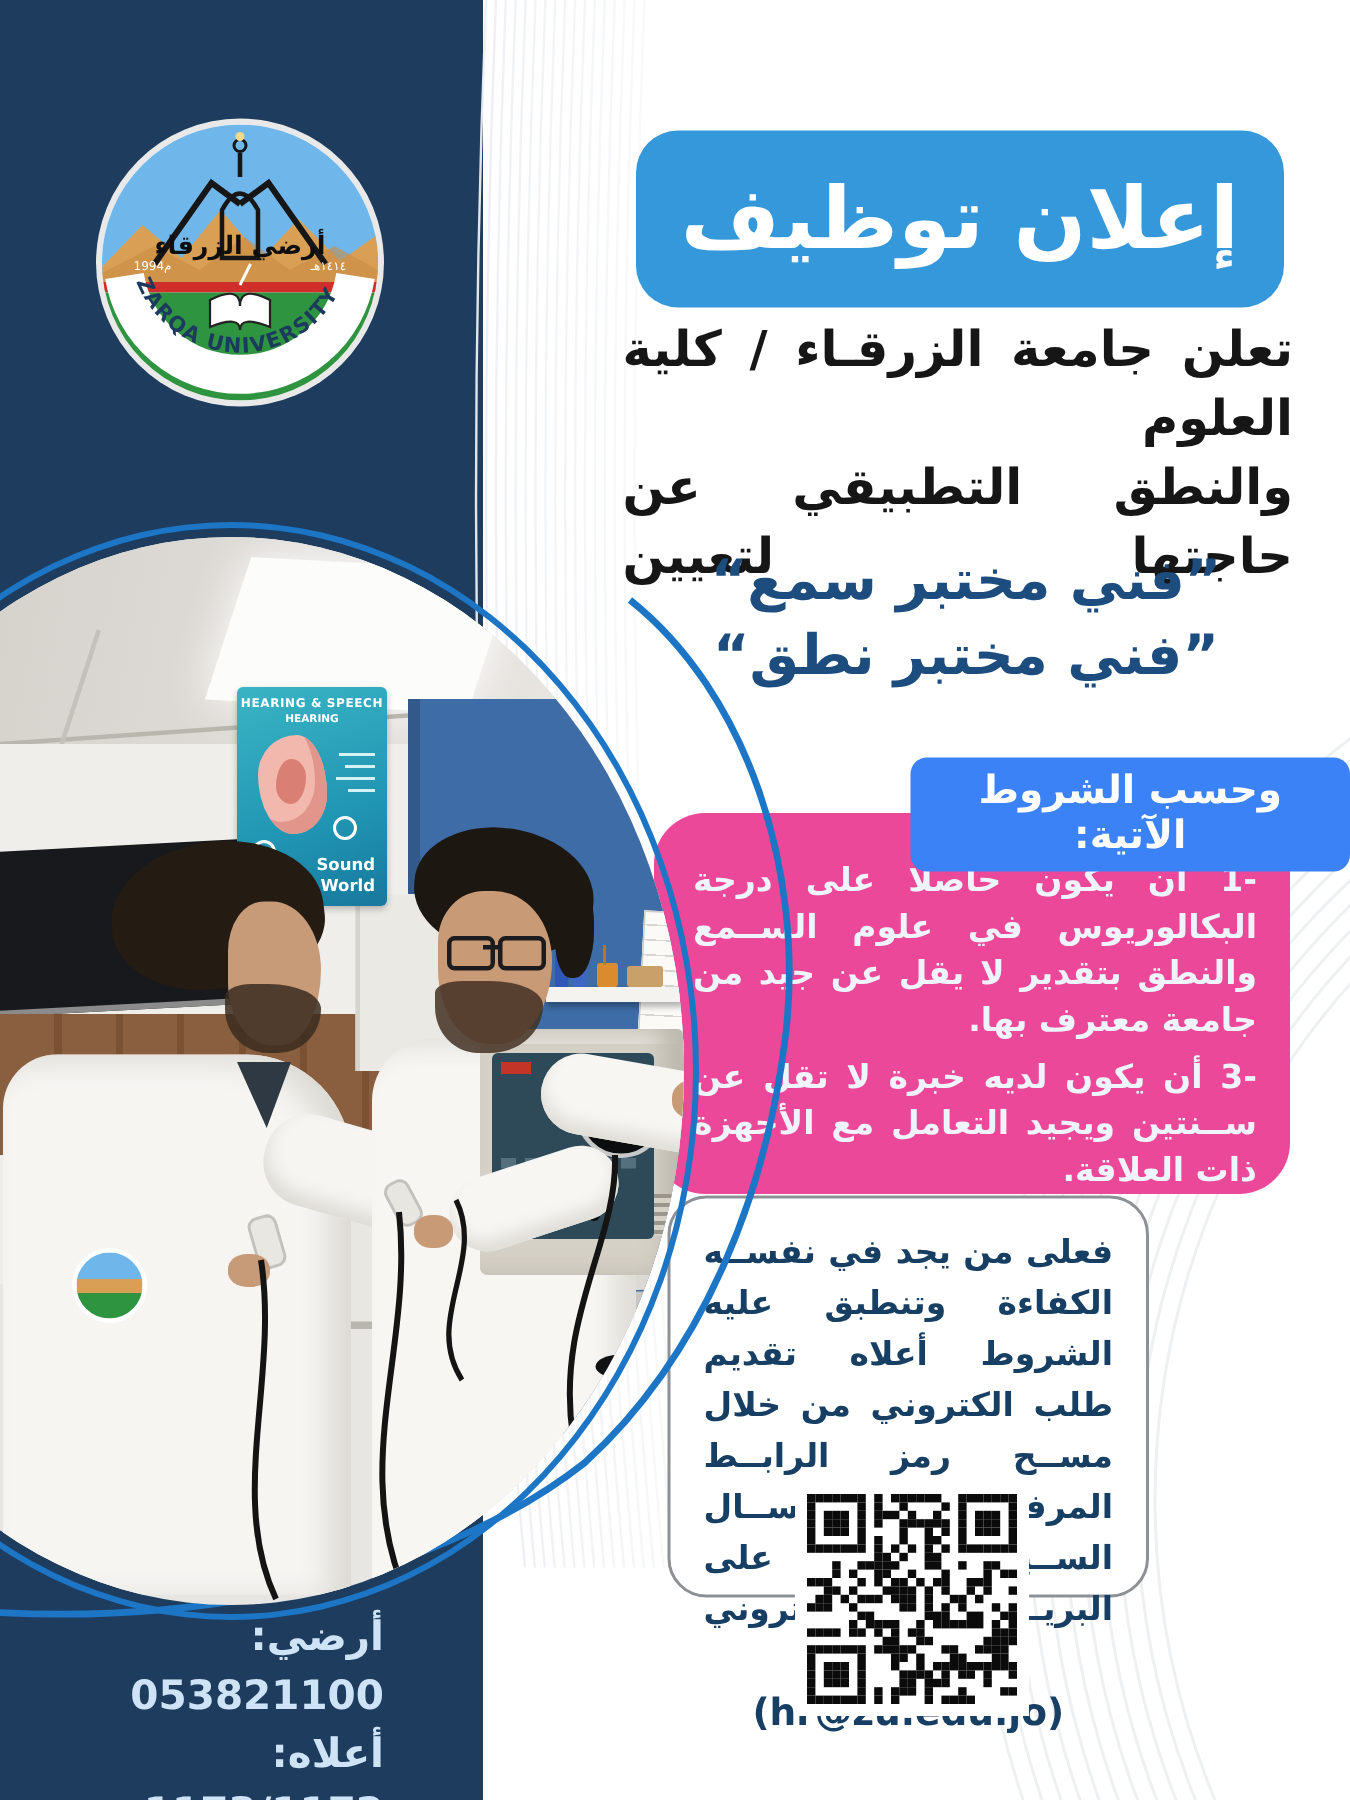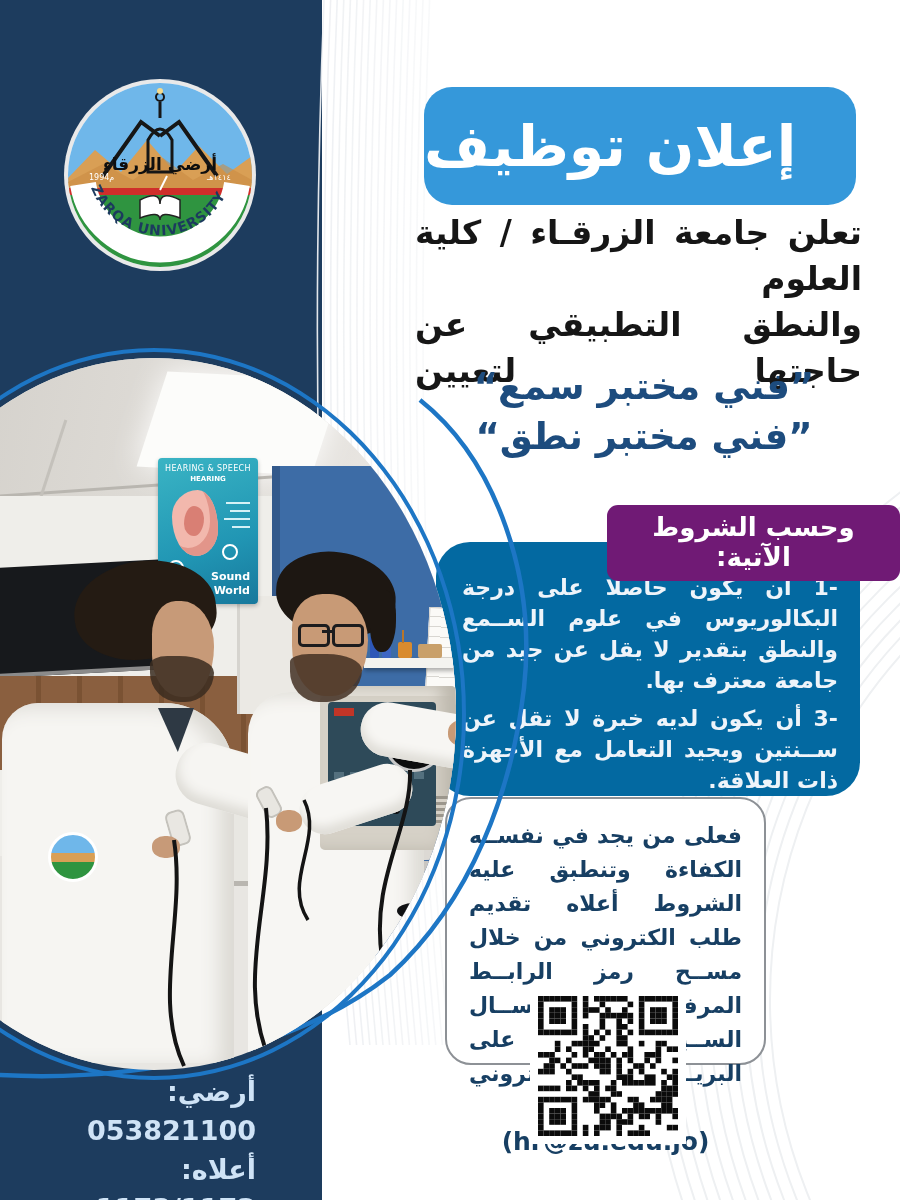--- a/index.html
+++ b/index.html
@@ -6,34 +6,34 @@
   .page{position:relative;width:900px;height:1200px;overflow:hidden;background:#ffffff;
         font-family:"DejaVu Sans",sans-serif;}
   .abs{position:absolute;}
   
   .navy-band{left:0;top:0;width:322px;height:1200px;background:#1d3c5e;z-index:1;}
   
   #decor{left:0;top:0;width:900px;height:1200px;z-index:2;pointer-events:none;}
   #outer-arc{left:0;top:0;width:900px;height:1200px;z-index:4;pointer-events:none;}
   
   .badge{left:424px;top:87px;width:432px;height:118px;background:#3598da;border-radius:28px;
-         display:flex;align-items:center;z-index:6;}
+         display:flex;align-items:center;justify-content:center;z-index:6;}
   .badge span{color:#fff;font-size:57px;font-weight:bold;}
   
   .intro{left:415px;top:210px;width:447px;z-index:6;direction:rtl;color:#161616;
          font-size:33px;font-weight:bold;line-height:46px;}
   .intro div{text-align:justify;text-align-last:justify;}
   
   .titles{left:428px;top:362px;width:432px;z-index:6;direction:rtl;color:#1d4c7e;
           font-size:37px;font-weight:bold;line-height:50px;text-align:center;}
   
-  .cond-label{left:607px;top:505px;min-width:220px;background:#701a75;border-radius:11px;
+  .cond-label{left:607px;top:505px;min-width:220px;background:#3b82f6;border-radius:11px;
               padding:7px 18px 9px;z-index:7;direction:rtl;text-align:center;}
   .cond-label span{color:#fff;font-size:26px;font-weight:bold;}
-  .cond-box{left:436px;top:542px;width:424px;height:254px;background:#0369a1;border-radius:34px;
+  .cond-box{left:436px;top:542px;width:424px;height:254px;background:#ec4899;border-radius:34px;
             z-index:3;direction:rtl;box-sizing:border-box;padding:30px 22px 12px 26px;}
   .cond-item{color:#eef4fa;font-size:22px;font-weight:bold;line-height:31px;text-align:justify;
              text-align-last:right;margin-bottom:7px;}
   .cond-item .num{direction:ltr;unicode-bidi:bidi-override;display:inline-block;}
   
   .card{left:445px;top:797px;width:321px;height:268px;background:#fff;border:2px solid #8d9196;
         border-radius:26px;z-index:3;box-sizing:border-box;padding:20px 22px 0;direction:rtl;}
   .card .app-text{color:#173f63;font-size:22px;font-weight:bold;line-height:34px;
                   text-align:justify;text-align-last:center;}
   .card .email{color:#173f63;font-size:25px;font-weight:bold;text-align:center;margin-top:2px;direction:ltr;}
@@ -66,21 +66,21 @@
   .ph-wood{left:148px;top:318px;width:266px;height:94px;
            background:repeating-linear-gradient(90deg,#8a5f3f 0 36px,#7a5233 36px 41px);}
   .ph-booth{left:150px;top:416px;width:262px;height:112px;background:#e8e7e2;
             box-shadow:inset 0 0 0 5px #b9b6b0;}
   .ph-window{left:168px;top:430px;width:130px;height:84px;background:#54585e;border:6px solid #c7c5c0;}
   .ph-fridge{left:385px;top:238px;width:86px;height:118px;background:#ebe9e4;border-left:3px solid #d6d4cf;}
   .ph-poster{left:306px;top:100px;width:100px;height:146px;border-radius:4px;
              background:linear-gradient(160deg,#3ab4c4 0%,#2196b4 60%,#17789c 100%);
              box-shadow:0 2px 4px rgba(0,0,0,.25);overflow:hidden;}
   .ph-poster .pt{position:absolute;left:0;top:6px;width:100%;text-align:center;color:#fff;
-                 font-size:8px;font-weight:normal;letter-spacing:.4px;}
+                 font-size:8px;font-weight:bold;letter-spacing:.4px;}
   .ph-poster .ps{position:absolute;left:0;top:17px;width:100%;text-align:center;color:#fff;
                  font-size:7px;font-weight:bold;}
   .ph-ear{position:absolute;left:14px;top:32px;width:46px;height:66px;background:#f2b8ad;
           border-radius:56% 44% 48% 52%/40% 60% 40% 60%;box-shadow:inset -8px -8px 0 #e2958a;}
   .ph-ear-in{position:absolute;left:26px;top:48px;width:20px;height:30px;background:#d97f74;
              border-radius:50% 50% 50% 50%/60% 40% 60% 40%;}
   .ph-pline{position:absolute;background:#e9fbfd;height:2px;opacity:.9;}
   .ph-pw{position:absolute;right:8px;color:#fff;font-weight:bold;font-size:11px;}
   .ph-picon{position:absolute;width:12px;height:12px;border:2px solid #fff;border-radius:50%;}
   .ph-chart{left:575px;top:250px;width:45px;height:96px;background:#fbfaf7;transform:rotate(3deg);

